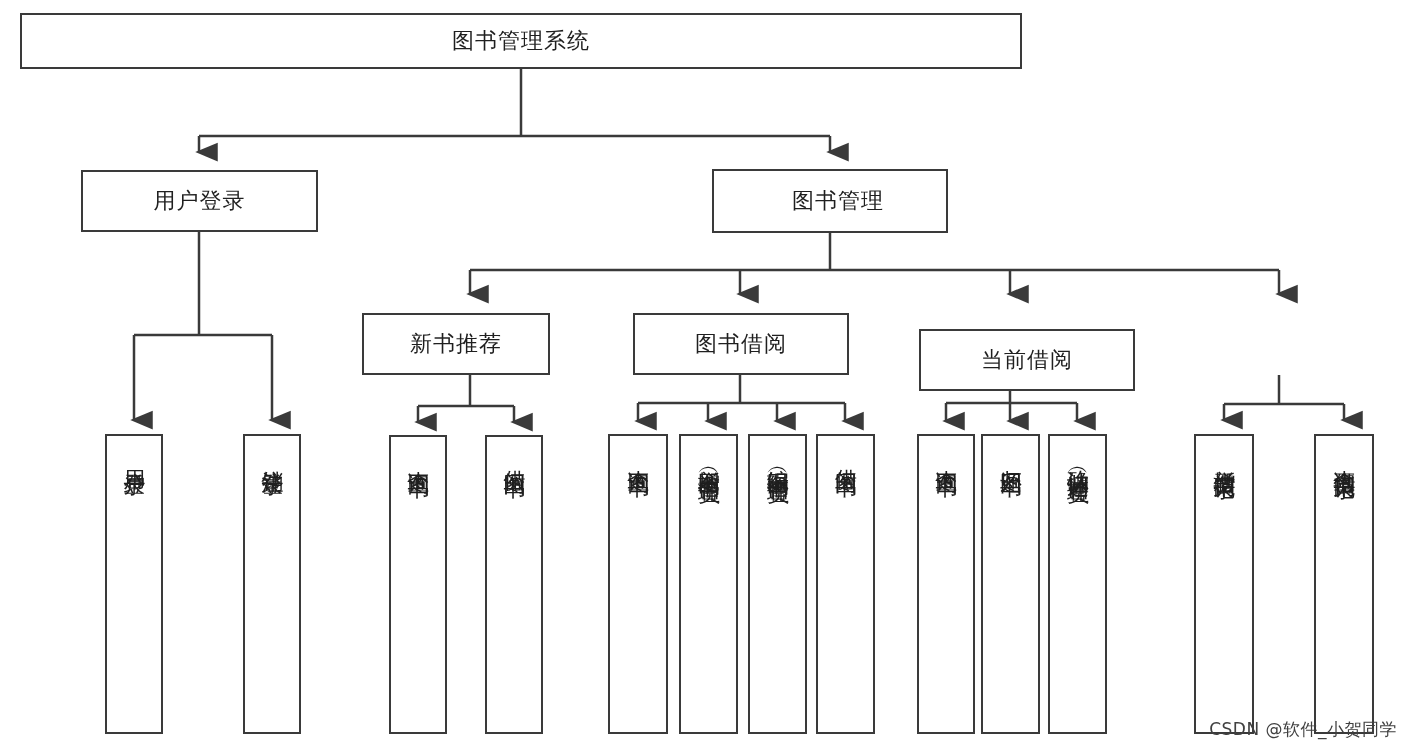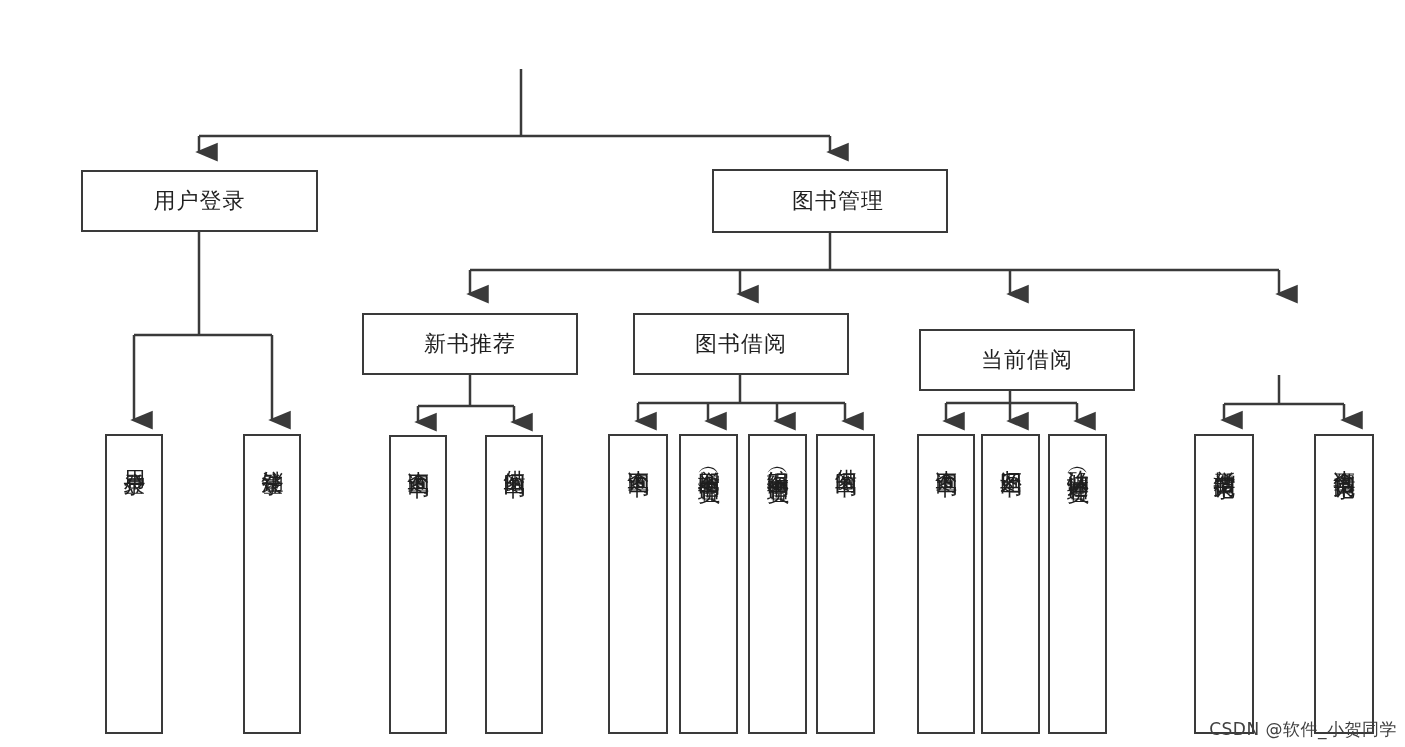--- a/index.html
+++ b/index.html
@@ -115,29 +115,32 @@
       <path d="M 1010 403 L 1010 421" marker-end="url(#arrow)"></path>
       <path d="M 1077 403 L 1077 421" marker-end="url(#arrow)"></path>
 
       <path d="M 1279 375 L 1279 404"></path>
       <path d="M 1224 404 L 1344 404"></path>
       <path d="M 1224 404 L 1224 420" marker-end="url(#arrow)"></path>
       <path d="M 1344 404 L 1344 420" marker-end="url(#arrow)"></path>
     </g>
   </svg>
 
+  <div class="node node-h" style="left:20px; top:13px; width:1002px; height:56px;">
+    <span class="label">图书管理系统</span>
+  </div>
 
   <div class="node node-h" style="left:81px; top:170px; width:237px; height:62px;">
     <span class="label">用户登录</span>
   </div>
   <div class="node node-h" style="left:712px; top:169px; width:236px; height:64px;padding-left:16px;">
     <span class="label">图书管理</span>
   </div>
 
-  <div class="node node-h" style="left:362px; top:313px; width:216px; height:62px;">
+  <div class="node node-h" style="left:362px; top:313px; width:188px; height:62px;">
     <span class="label">新书推荐</span>
   </div>
   <div class="node node-h" style="left:633px; top:313px; width:216px; height:62px;font-family:Liberation Serif, serif;">
     <span class="label">图书借阅</span>
   </div>
   <div class="node node-h" style="left:902px; top:329px; width:216px; height:62px;margin-left:17px;">
     <span class="label">当前借阅</span>
   </div>
 
   <div class="node node-v" style="left:105px; top:434px; width:58px; height:300px;">

